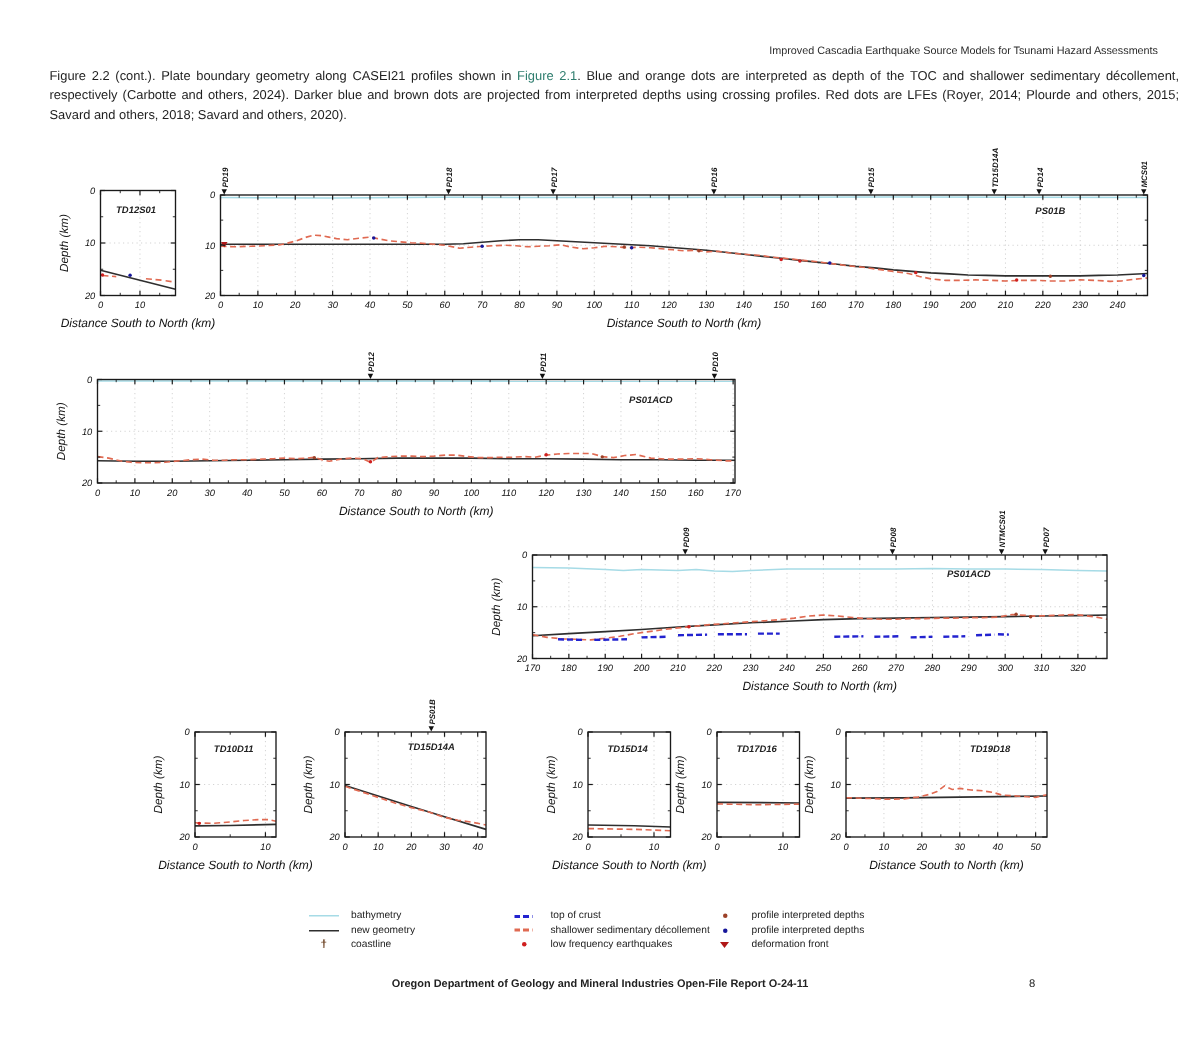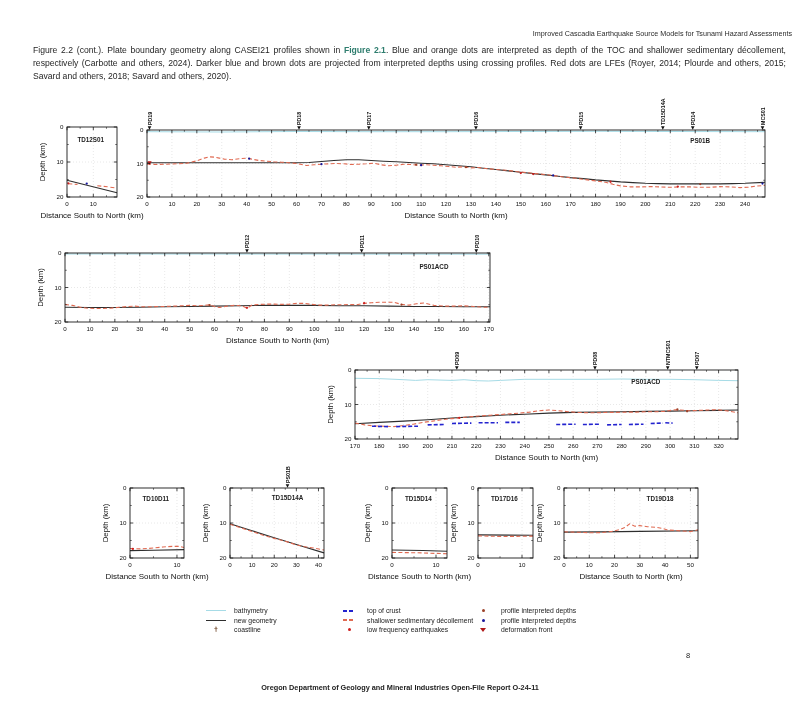--- a/index.html
+++ b/index.html
@@ -1,42 +1,42 @@
 <!DOCTYPE html>
 <html><head>
 <meta charset="utf-8">
 <style>
   html,body{margin:0;padding:0;background:#ffffff;}
   .page{position:relative;width:800px;height:703px;background:#fff;
         font-family:"Liberation Sans",sans-serif;color:#1a1a1a;overflow:hidden;}
-  .header{position:absolute;top:29px;right:8px;font-size:7.2px;color:#2b2b2b;}
+  .header{position:absolute;top:29px;right:28px;font-size:7.2px;color:#2b2b2b;}
   .caption{position:absolute;top:44px;left:33px;width:753px;font-size:8.6px;
            line-height:13px;text-align:justify;color:#1f1f1f;}
   .caption .lead{font-weight:normal;}
-  .link{color:#2e7d6e;font-weight:bold;cursor:pointer;}
-  .chart{position:absolute;}
+  .link{color:#2e7d6e;font-weight:normal;cursor:pointer;}
+  .chart{position:absolute;font-style:italic;}
   .chart svg{overflow:visible;display:block;}
   #chart-td12s01   {left:35px;  top:113px;}
   #chart-ps01b     {left:122px; top:93px;}
   #chart-ps01acd_a {left:40px;  top:216px;}
   #chart-ps01acd_b {left:330px; top:333px;}
   #chart-td10d11   {left:98px;  top:474px;}
   #chart-td15d14a  {left:198px; top:461px;}
   #chart-td15d14   {left:360px; top:474px;}
   #chart-td17d16   {left:446px; top:474px;}
   #chart-td19d18   {left:532px; top:474px;}
   .legend-col{position:absolute;top:606px;}
   #legend-col-0{left:203px;}
   #legend-col-1{left:336px;}
   #legend-col-2{left:470px;}
   .legend-row{display:flex;align-items:center;height:9.6px;}
   .sym{width:26px;height:9px;display:flex;justify-content:center;align-items:center;flex:none;}
   .lbl{font-size:6.8px;margin-left:5px;white-space:nowrap;color:#222;}
   .footer{position:absolute;top:651px;left:0;width:100%;text-align:center;
-          font-size:7.3px;font-weight:bold;color:#222;margin-top:32px;}
+          font-size:7.3px;font-weight:bold;color:#222;}
   .pagenum{position:absolute;top:651px;left:686px;font-size:7.5px;color:#222;}
 </style>
 </head>
 <body>
 
 <div class="page">
 
   <div class="header">Improved Cascadia Earthquake Source Models for Tsunami Hazard Assessments</div>
 
   <div class="caption"><span class="lead">Figure 2.2 (cont.). Plate boundary geometry along CASEI21 profiles shown in </span><span class="link">Figure 2.1</span><span>. Blue and orange dots are interpreted as depth of the TOC and shallower sedimentary décollement, respectively (Carbotte and others, 2024). Darker blue and brown dots are projected from interpreted depths using crossing profiles. Red dots are LFEs (Royer, 2014; Plourde and others, 2015; Savard and others, 2018; Savard and others, 2020).</span></div>

